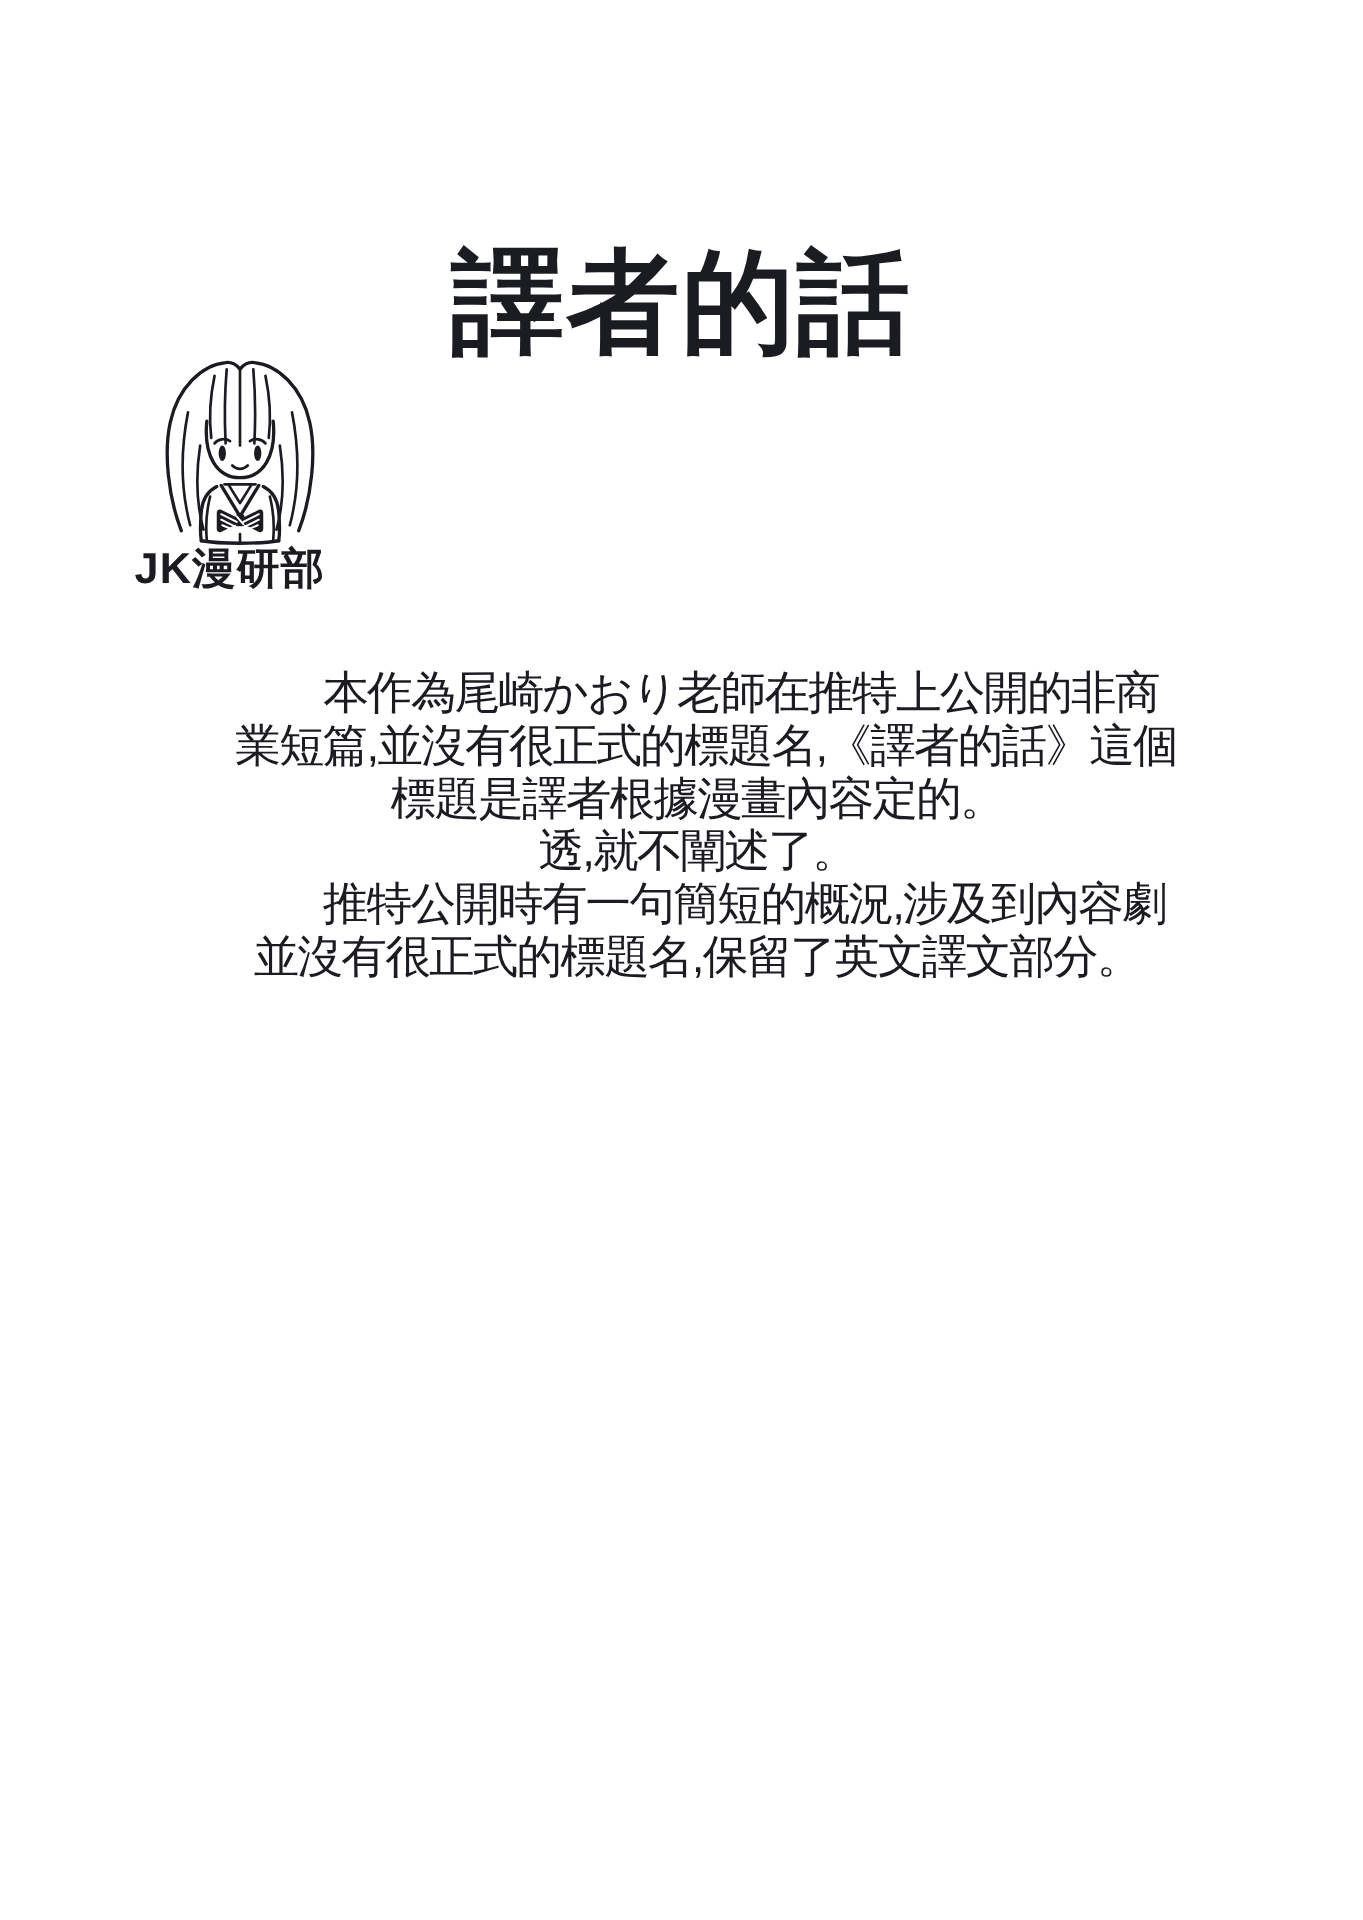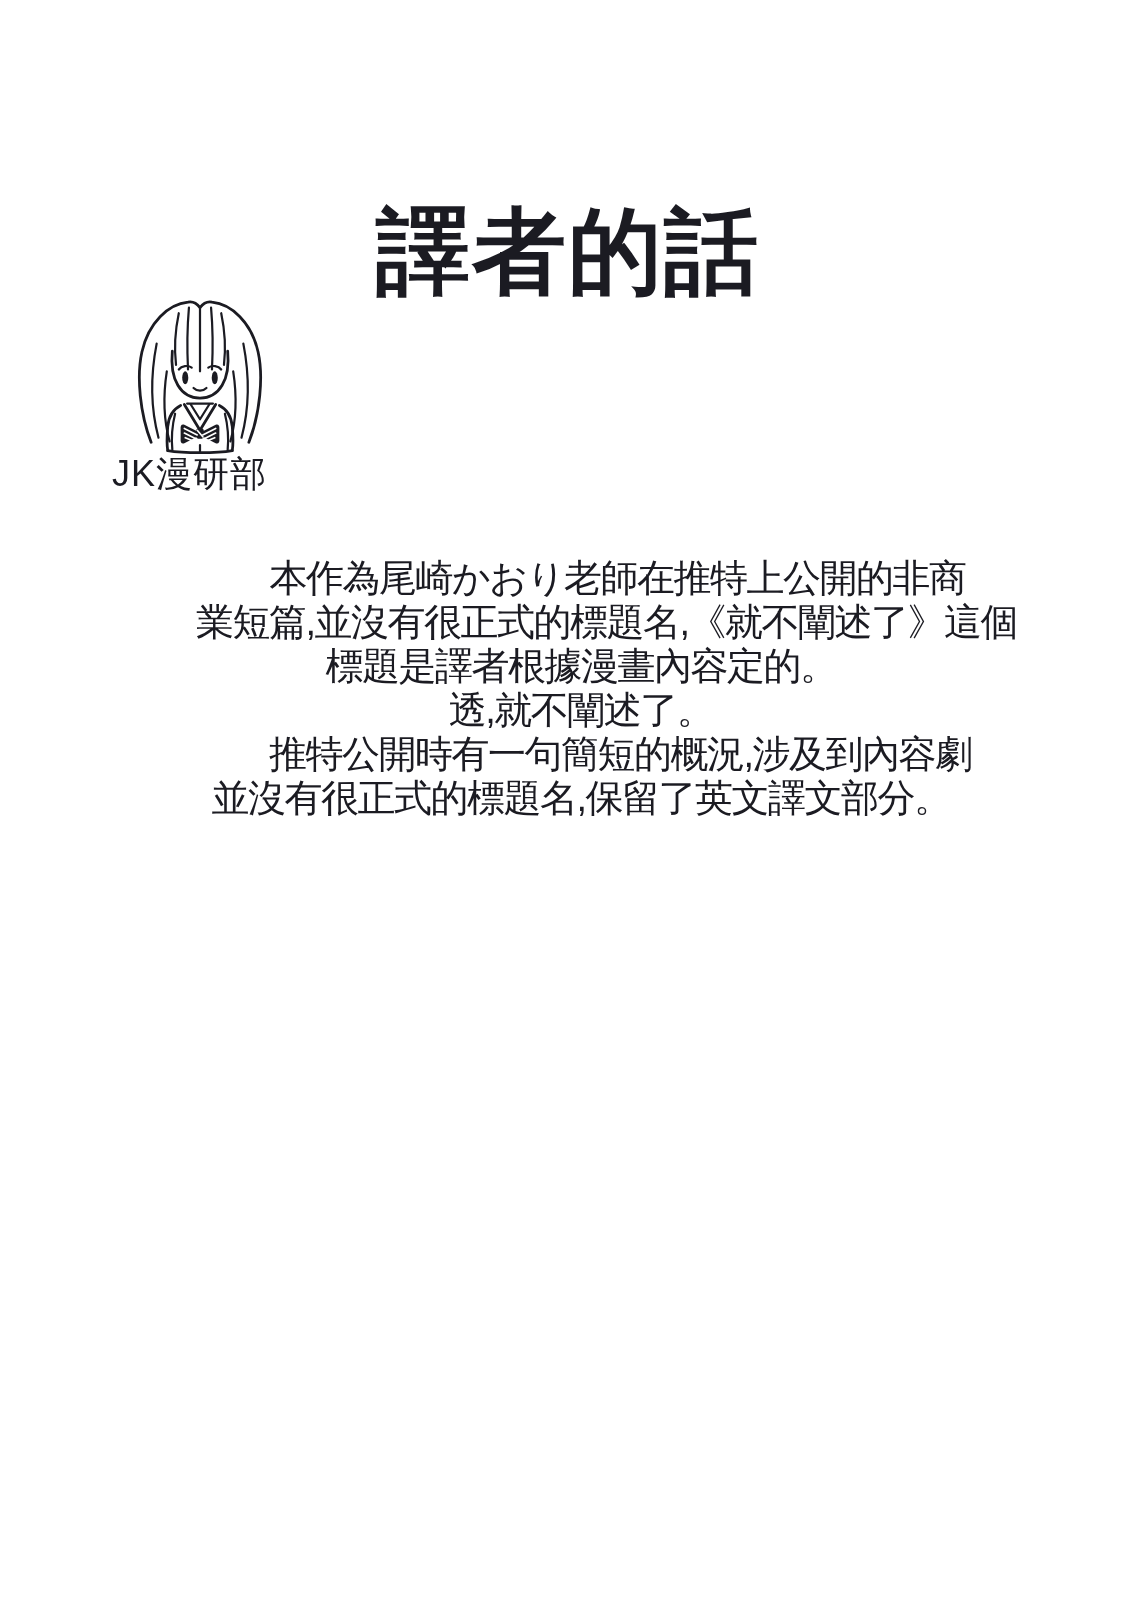--- a/index.html
+++ b/index.html
@@ -19,20 +19,21 @@
   .title{
     position:absolute;top:198px;left:0;width:100%;margin:0;
     text-align:center;
     font-size:94px;font-weight:700;line-height:1.15;
     letter-spacing:2px;
     color:var(--ink);
   }
   .mascot{
     position:absolute;left:112px;top:292px;width:176px;margin:0;
     text-align:center;
+    font-weight:bold;
   }
   .mascot svg{display:block;margin:0 auto;}
   .mascot figcaption{
     margin-top:-4px;
     font-size:36px;line-height:1.1;
     letter-spacing:1px;
     white-space:nowrap;
     text-align:left;
     color:var(--ink);
   }
@@ -99,20 +100,20 @@
       <rect class="inkfill" x="76" y="148" width="8" height="11" rx="2"></rect>
       <path class="whiteline" d="M63 148 L77 155 M63 153 L77 160 M64 158 L76 163"></path>
       <path class="whiteline" d="M97 148 L83 155 M97 153 L83 160 M96 158 L84 163"></path>
       <path class="whiteline" d="M77 150 L83 157"></path>
     </svg>
     <figcaption>JK漫研部</figcaption>
   </figure>
 
   <div class="note">
     <div class="line">　　本作為尾崎かおり老師在推特上公開的非商</div>
-    <div class="line">業短篇,並沒有很正式的標題名,《就不闡述了》這個</div>
+    <div class="line">業短篇,並沒有很正式的標題名,《譯者的話》這個</div>
     <div class="line">標題是譯者根據漫畫內容定的。</div>
     <div class="line">透,就不闡述了。</div>
     <div class="line">　　推特公開時有一句簡短的概況,涉及到內容劇</div>
     <div class="line">並沒有很正式的標題名,保留了英文譯文部分。</div>
   </div>
 
 </div>
 
 </body></html>

